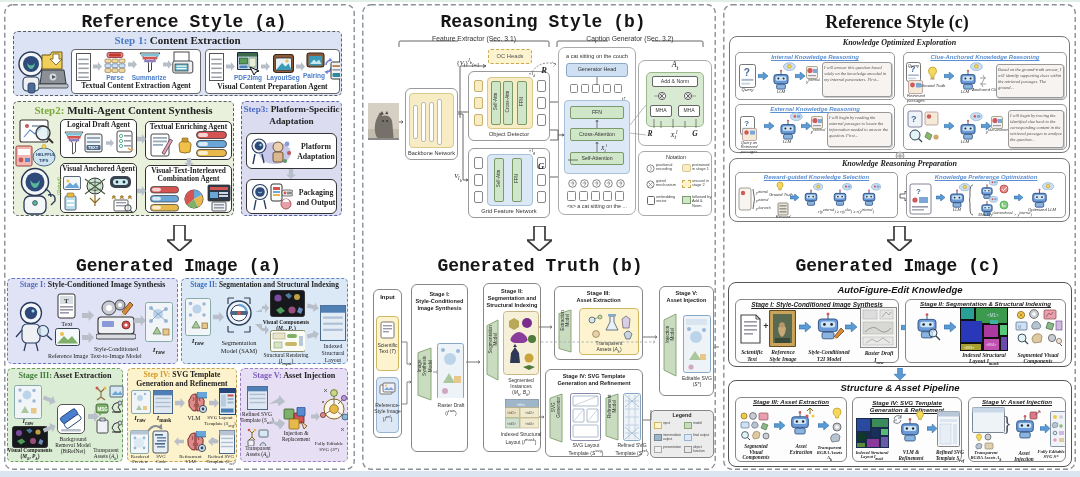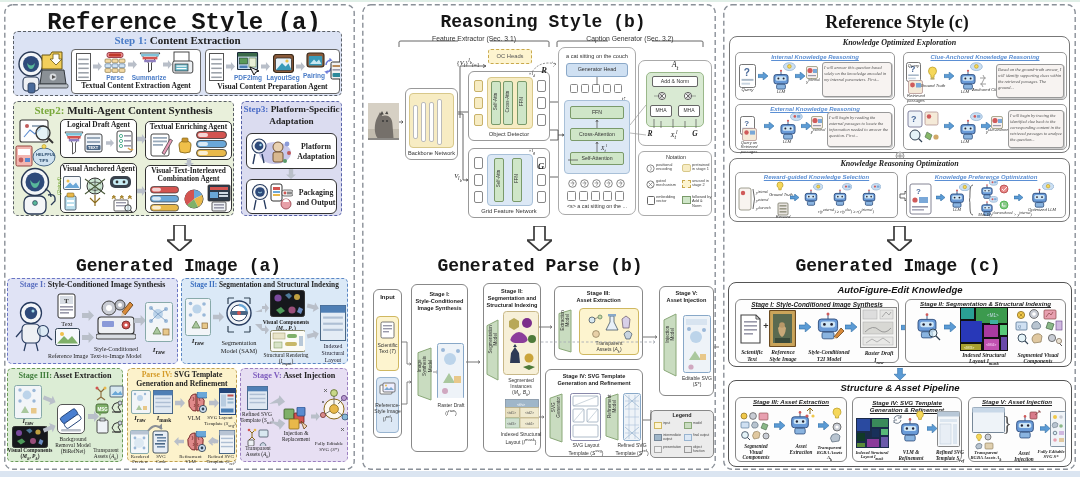--- a/index.html
+++ b/index.html
@@ -12,25 +12,25 @@
 <div class="" style="left:0px;top:0px;width:1080px;height:2px;background:#e0efe7;"></div>
 <svg style="position:absolute;left:4px;top:4px;" width="351" height="466" viewBox="0 0 351 466">
     <rect x="0.8" y="0.8" width="349.4" height="464.4" rx="8" fill="#fff" stroke="#8a9098" stroke-width="1.4" stroke-dasharray="5 3"></rect>
   </svg>
 <svg style="position:absolute;left:362px;top:4px;" width="354" height="466" viewBox="0 0 354 466">
     <rect x="0.8" y="0.8" width="352.4" height="464.4" rx="8" fill="#fff" stroke="#8a9098" stroke-width="1.4" stroke-dasharray="5 3"></rect>
   </svg>
 <svg style="position:absolute;left:723px;top:4px;" width="353" height="466" viewBox="0 0 353 466">
     <rect x="0.8" y="0.8" width="351.4" height="464.4" rx="8" fill="#fff" stroke="#8a9098" stroke-width="1.4" stroke-dasharray="5 3"></rect>
   </svg>
-<div class="mono" style="left:34px;top:13px;width:300px;font-size:24px;line-height:19px;">Reference Style (a)</div>
+<div class="mono" style="left:34px;top:13px;width:300px;font-size:18px;line-height:19px;">Reference Style (a)</div>
 <div class="mono" style="left:393px;top:13px;width:300px;font-size:18px;line-height:19px;">Reasoning Style (b)</div>
 <div class="mono" style="left:747px;top:13px;width:300px;font-size:18px;line-height:19px;font-family:Liberation Serif, serif;">Reference Style (c)</div>
 <div class="mono" style="left:28.5px;top:257px;width:300px;font-size:18px;line-height:19px;">Generated Image (a)</div>
-<div class="mono" style="left:390px;top:257px;width:300px;font-size:18px;line-height:19px;">Generated Parse (b)</div>
+<div class="mono" style="left:390px;top:257px;width:300px;font-size:18px;line-height:19px;">Generated Truth (b)</div>
 <div class="mono" style="left:748px;top:257px;width:300px;font-size:18px;line-height:19px;">Generated Image (c)</div>
 <svg style="position:absolute;left:167.0px;top:225px;" width="25" height="26" viewBox="0 0 25 26">
     <path d="M7.0 0 L18.0 0 L18.0 15 L25 15 L12.5 26 L0 15 L7.0 15 Z" fill="#fff" stroke="#3a3a3a" stroke-width="1.7"></path>
   </svg>
 <svg style="position:absolute;left:527.0px;top:226px;" width="25" height="25" viewBox="0 0 25 25">
     <path d="M7.0 0 L18.0 0 L18.0 14 L25 14 L12.5 25 L0 14 L7.0 14 Z" fill="#fff" stroke="#3a3a3a" stroke-width="1.7"></path>
   </svg>
 <svg style="position:absolute;left:886.5px;top:226px;" width="25" height="25" viewBox="0 0 25 25">
     <path d="M7.0 0 L18.0 0 L18.0 14 L25 14 L12.5 25 L0 14 L7.0 14 Z" fill="#fff" stroke="#3a3a3a" stroke-width="1.7"></path>
   </svg>
@@ -528,21 +528,21 @@
     <circle cx="26" cy="19" r="2" fill="#c8d4e0" stroke="#333" stroke-width="0.7"></circle>
     <path d="M18 28 l8 0" stroke="#333" stroke-width="1"></path>
     <rect x="3" y="36" width="11" height="13" rx="1.5" fill="#eef2f6" stroke="#333" stroke-width="0.9"></rect>
     <rect x="6" y="34" width="5" height="3" fill="#c8ccd4" stroke="#333" stroke-width="0.6"></rect>
     <path d="M20 40 q4 -3 6 0 l-2 3 3 5 -6 0 -3 -4z" fill="none" stroke="#333" stroke-width="1"></path>
     <circle cx="26" cy="39" r="2" fill="#c8d4e0" stroke="#333" stroke-width="0.7"></circle>
     <path d="M18 48 l8 0" stroke="#333" stroke-width="1"></path>
   </svg>
 <div class="t ser" style="left:90px;top:448px;width:32px;font-size:5.4px;line-height:1.1;">Transparent<br>Assets (<i>A<sub>k</sub></i>)</div>
 <div class="" style="left:127px;top:368px;width:110px;height:94px;background:#fcf2cb;border:1.2px dashed #c0a050;border-radius:5px;"></div>
-<div class="t ser" style="left:127px;top:370px;width:110px;font-size:7.7px;font-weight:bold;line-height:1.2;"><span style="color:#d49a27">Parse IV:</span> SVG Template<br>Generation and Refinement</div>
+<div class="t ser" style="left:127px;top:370px;width:110px;font-size:7.7px;font-weight:bold;line-height:1.2;"><span style="color:#d49a27">Step IV:</span> SVG Template<br>Generation and Refinement</div>
 <svg style="position:absolute;left:131px;top:390px;" width="20" height="24" viewBox="0 0 20 24">
     <rect x="0.5" y="0.5" width="19" height="23" rx="1.5" fill="#f2f5f8" stroke="#8aa"></rect>
     <circle cx="9" cy="8" r="3" fill="#bcd4ea"></circle>
     <circle cx="4" cy="4" r="1.2" fill="#9ab8d8"></circle>
     <circle cx="14" cy="4" r="1.2" fill="#9ab8d8"></circle>
     <path d="M5 20 L8 15 L11 20 Z" fill="#aac89e"></path>
     <rect x="12" y="16" width="4" height="4" fill="#e8c88a"></rect>
   </svg>
 <svg style="position:absolute;left:153px;top:390px;" width="20" height="24" viewBox="0 0 20 24">
     <rect x="0.5" y="0.5" width="19" height="23" fill="#dfe8f2" stroke="#4a6785" stroke-width="1"></rect>
@@ -1198,21 +1198,21 @@
     <rect x="2" y="9" width="8" height="1.2" fill="#99a"></rect>
   </svg>
 <div class="t" style="left:981px;top:129px;width:34px;font-size:4.2px;font-style:italic;color:#333;">y<sup>clue-anchored</sup></div>
 <div class="" style="left:1008px;top:110px;width:56px;height:38px;background:#f7f3f1;border:1px solid #999;border-radius:3px;box-shadow:1px 1px 0 #ccc;"></div>
 <div class="t ser" style="left:1010px;top:113px;width:52px;font-size:4.4px;font-style:italic;color:#555;text-align:left;line-height:1.35;">I will begin by tracing the identified clue back to the corresponding content in the retrieved passages to analyze the question...</div>
 <svg style="position:absolute;left:894px;top:151px;" width="12" height="10" viewBox="0 0 12 10">
     <circle cx="6" cy="5" r="4" fill="#eee" stroke="#888" stroke-width="0.8"></circle>
     <path d="M6 2 L6 8 M3 5 L9 5" stroke="#888" stroke-width="0.8"></path>
   </svg>
 <div class="" style="left:729px;top:158px;width:341px;height:64px;background:#fff;border:1.2px solid #777;border-radius:8px;"></div>
-<div class="t ser" style="left:729px;top:160px;width:341px;font-size:8px;font-weight:bold;font-style:italic;color:#222;">Knowledge Reasoning Optimization</div>
+<div class="t ser" style="left:729px;top:160px;width:341px;font-size:8px;font-weight:bold;font-style:italic;color:#222;">Knowledge Reasoning Preparation</div>
 <div class="" style="left:735px;top:172px;width:163px;height:46px;background:#fff;border:1px solid #999;border-radius:5px;"></div>
 <div class="t" style="left:735px;top:174px;width:163px;font-size:6px;font-weight:bold;font-style:italic;color:#5b8fd4;text-decoration:underline;">Reward-guided Knowledge Selection</div>
 <svg style="position:absolute;left:738px;top:184px;" width="36" height="30" viewBox="0 0 36 30">
     <rect x="1" y="4" width="12" height="22" rx="2" fill="#f8f4f0" stroke="#887" stroke-width="0.8"></rect>
     <circle cx="5" cy="9" r="2.2" fill="#d05a5a"></circle>
     <path d="M15 5 q3 10 0 20" stroke="#555" stroke-width="0.9" fill="none"></path>
     <text x="18" y="10" font-size="4.4" font-style="italic" fill="#333" font-family="Liberation Serif">y<tspan font-size="3.2" dy="-1.5">internal</tspan></text>
     <text x="18" y="18" font-size="4.4" font-style="italic" fill="#333" font-family="Liberation Serif">y<tspan font-size="3.2" dy="-1.5">external</tspan></text>
     <text x="18" y="26" font-size="4.4" font-style="italic" fill="#333" font-family="Liberation Serif">y<tspan font-size="3.2" dy="-1.5">clue-anch</tspan></text>
   </svg>

